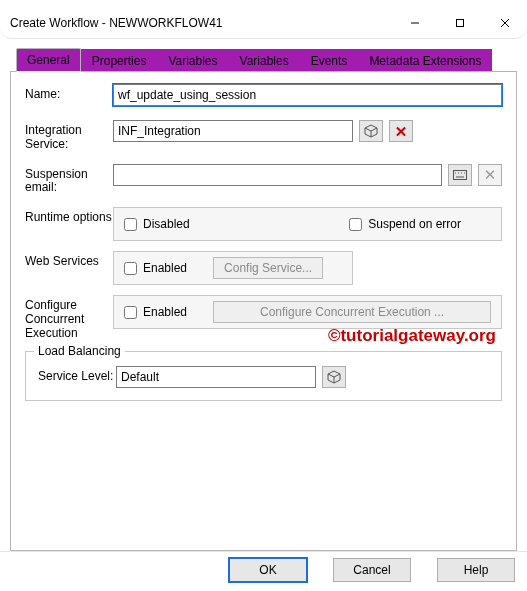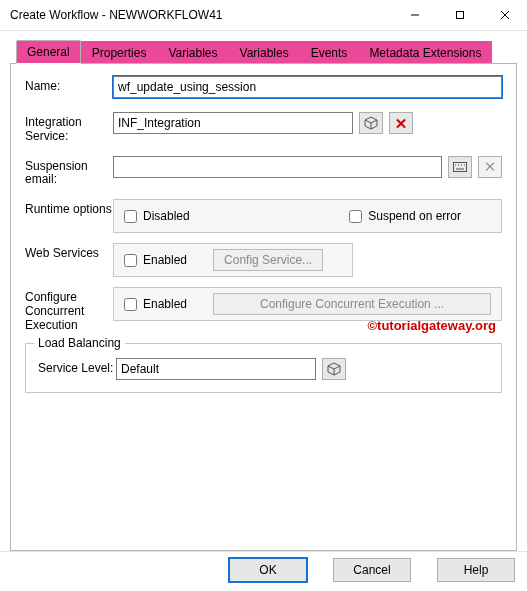--- a/index.html
+++ b/index.html
@@ -14,22 +14,23 @@
   .window {
     width: 527px; height: 591px;
     background: #fff;
     display: flex; flex-direction: column;
     box-sizing: border-box;
   }
   
   .titlebar {
     height: 30px;
     display: flex; align-items: center;
-    padding: 0 0 0 10px;
+    padding: 8px 0 0 10px;
     border-bottom: 1px solid #e5e5e5;
+    border-radius: 12px;
   }
   .titlebar .title {
     flex: 1;
     font-size: 12px;
     color: #000;
   }
   .titlebar .winbtn {
     width: 45px; height: 30px;
     display: flex; align-items: center; justify-content: center;
     color: #000;
@@ -42,21 +43,21 @@
     padding: 8px 10px 0 16px;
   }
   .tab {
     padding: 4px 10px;
     font-size: 12px;
     color: #000;
     border: 1px solid transparent;
     border-bottom: none;
     position: relative;
     top: 1px;
-    background: #ec4899;
+    background: #a21caf;
   }
   .tab.active {
     border: 1px solid #b5b5b5;
     border-bottom: 1px solid #fff;
     border-radius: 2px 2px 0 0;
     z-index: 2;
   }
   .tabpanel {
     margin: 0 10px 0 10px;
     border: 1px solid #b5b5b5;
@@ -149,21 +150,21 @@
     background: #fff;
     padding: 0 4px;
     font-size: 12px;
   }
   .watermark {
     position: absolute;
     right: 20px;
     top: 254px;
     color: #cc0000;
     font-weight: bold;
-    font-size: 13px;
+    font-size: 17px;
   }
   
   .footer {
     height: 40px;
     display: flex;
     align-items: center;
     justify-content: flex-end;
     gap: 26px;
     padding: 0 12px 4px 0;
     border-top: 1px solid #e5e5e5;

